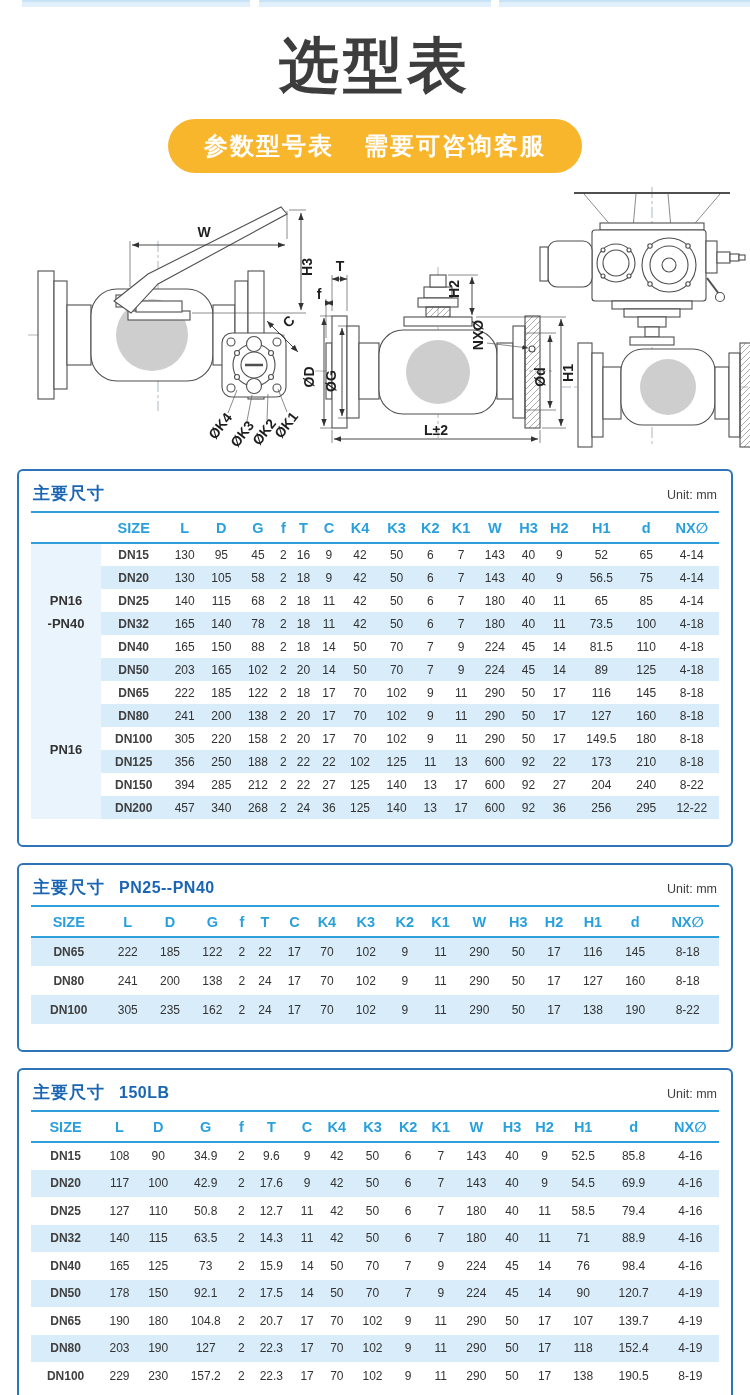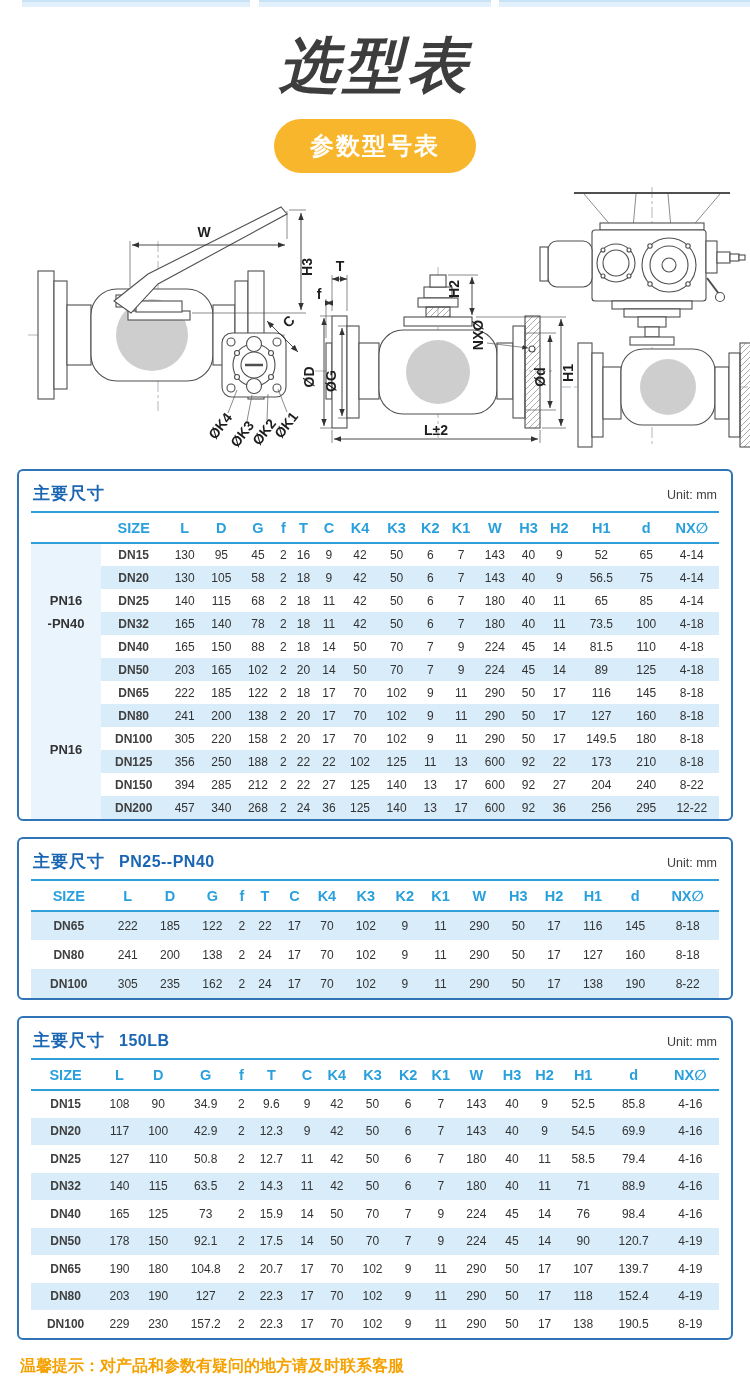--- a/index.html
+++ b/index.html
@@ -10,42 +10,42 @@
   }
   
   .top-bars { position:relative; height:7px; }
   .top-bar { position:absolute; top:0; height:7px; background:#e2f0fb; border-top:2px solid #c9e3f6; }
   .tb1 { left:22px;  width:228px; }
   .tb2 { left:259px; width:232px; }
   .tb3 { left:499px; width:251px; }
 
   .page-title {
     margin:26px 0 20px; text-align:center;
-    font-size:60px; font-weight:700; color:#3d3d3d; letter-spacing:4px; line-height:1.1;font-style:italic;
+    font-size:60px; font-weight:700; color:#3d3d3d; letter-spacing:4px; line-height:1.1;
   }
   .badge-wrap { display:flex; justify-content:center; }
   .badge-btn {
     display:flex; gap:30px; align-items:center; border:none; cursor:pointer;
     background:#F8B62D; color:#fff; font-weight:700; font-size:24px;
     padding:11px 36px; border-radius:27px; letter-spacing:2px;
     font-family:inherit;
   }
 
   .drawing { display:block; margin:10px auto 2px; }
   .o    { fill:#ffffff; stroke:#4f4f4f; stroke-width:1.1; }
   .oh   { fill:url(#hatch); stroke:#4f4f4f; stroke-width:1.1; }
   .ball { fill:#c6c6c6; stroke:none; opacity:.85; }
   .cl   { stroke:#9aa6b0; stroke-width:.8; stroke-dasharray:11 3 3 3; fill:none; }
   .ext  { stroke:#5a5a5a; stroke-width:.7; fill:none; }
   .dim  { stroke:#333; stroke-width:.9; fill:none; }
   .dtxt { font-size:14px; font-weight:600; fill:#1d1d1d; }
 
   .tbox {
     border:2px solid #2E74B6; border-radius:6px;
-    margin:14px 17px 16px; padding:6px 12px 0; background:#fff;
+    margin:14px 17px 16px; padding:6px 12px 26px; background:#fff;
   }
   .tbl-head { display:flex; align-items:baseline; padding:5px 2px 6px; border-bottom:2px solid #2E9FD9; }
   .tbl-title { color:#1B66B3; font-size:17px; font-weight:700; letter-spacing:1px; }
   .tbl-sub   { color:#1B66B3; font-size:16px; font-weight:700; margin-left:14px; letter-spacing:.5px; }
   .tbl-unit  { margin-left:auto; color:#404040; font-size:12.5px; }
 
   table { width:100%; border-collapse:collapse; }
   th { color:#29A0DC; font-size:14.5px; font-weight:700; padding:7px 0 6px; border-bottom:2px solid #2E9FD9; text-align:center; }
   td { text-align:center; font-size:12px; color:#333; padding:0 1px; }
   tr.stripe td { background:#D9ECF9; }
@@ -64,20 +64,21 @@
   <div class="top-bar tb1"></div>
   <div class="top-bar tb2"></div>
   <div class="top-bar tb3"></div>
 </div>
 
 <h1 class="page-title">选型表</h1>
 
 <div class="badge-wrap">
   <button class="badge-btn">
     <span>参数型号表</span>
+    <span>需要可咨询客服</span>
   </button>
 </div>
 
 <svg class="drawing" width="750" height="272" viewBox="0 0 750 272">
   <defs>
     <marker id="ar" viewBox="0 0 10 10" refX="9" refY="5" markerWidth="9" markerHeight="9" orient="auto-start-reverse">
       <path d="M0,1.5 L9,5 L0,8.5 z" fill="#333"></path>
     </marker>
     <pattern id="hatch" patternUnits="userSpaceOnUse" width="6" height="6">
       <path d="M0,6 L6,0" stroke="#8a8a8a" stroke-width="0.7"></path>
@@ -638,21 +639,21 @@
           <td>52.5</td>
           <td>85.8</td>
           <td>4-16</td>
         </tr>
         <tr class="stripe">
           <td class="size">DN20</td>
           <td>117</td>
           <td>100</td>
           <td>42.9</td>
           <td>2</td>
-          <td>12.3</td>
+          <td>17.6</td>
           <td>9</td>
           <td>42</td>
           <td>50</td>
           <td>6</td>
           <td>7</td>
           <td>143</td>
           <td>40</td>
           <td>9</td>
           <td>54.5</td>
           <td>69.9</td>

